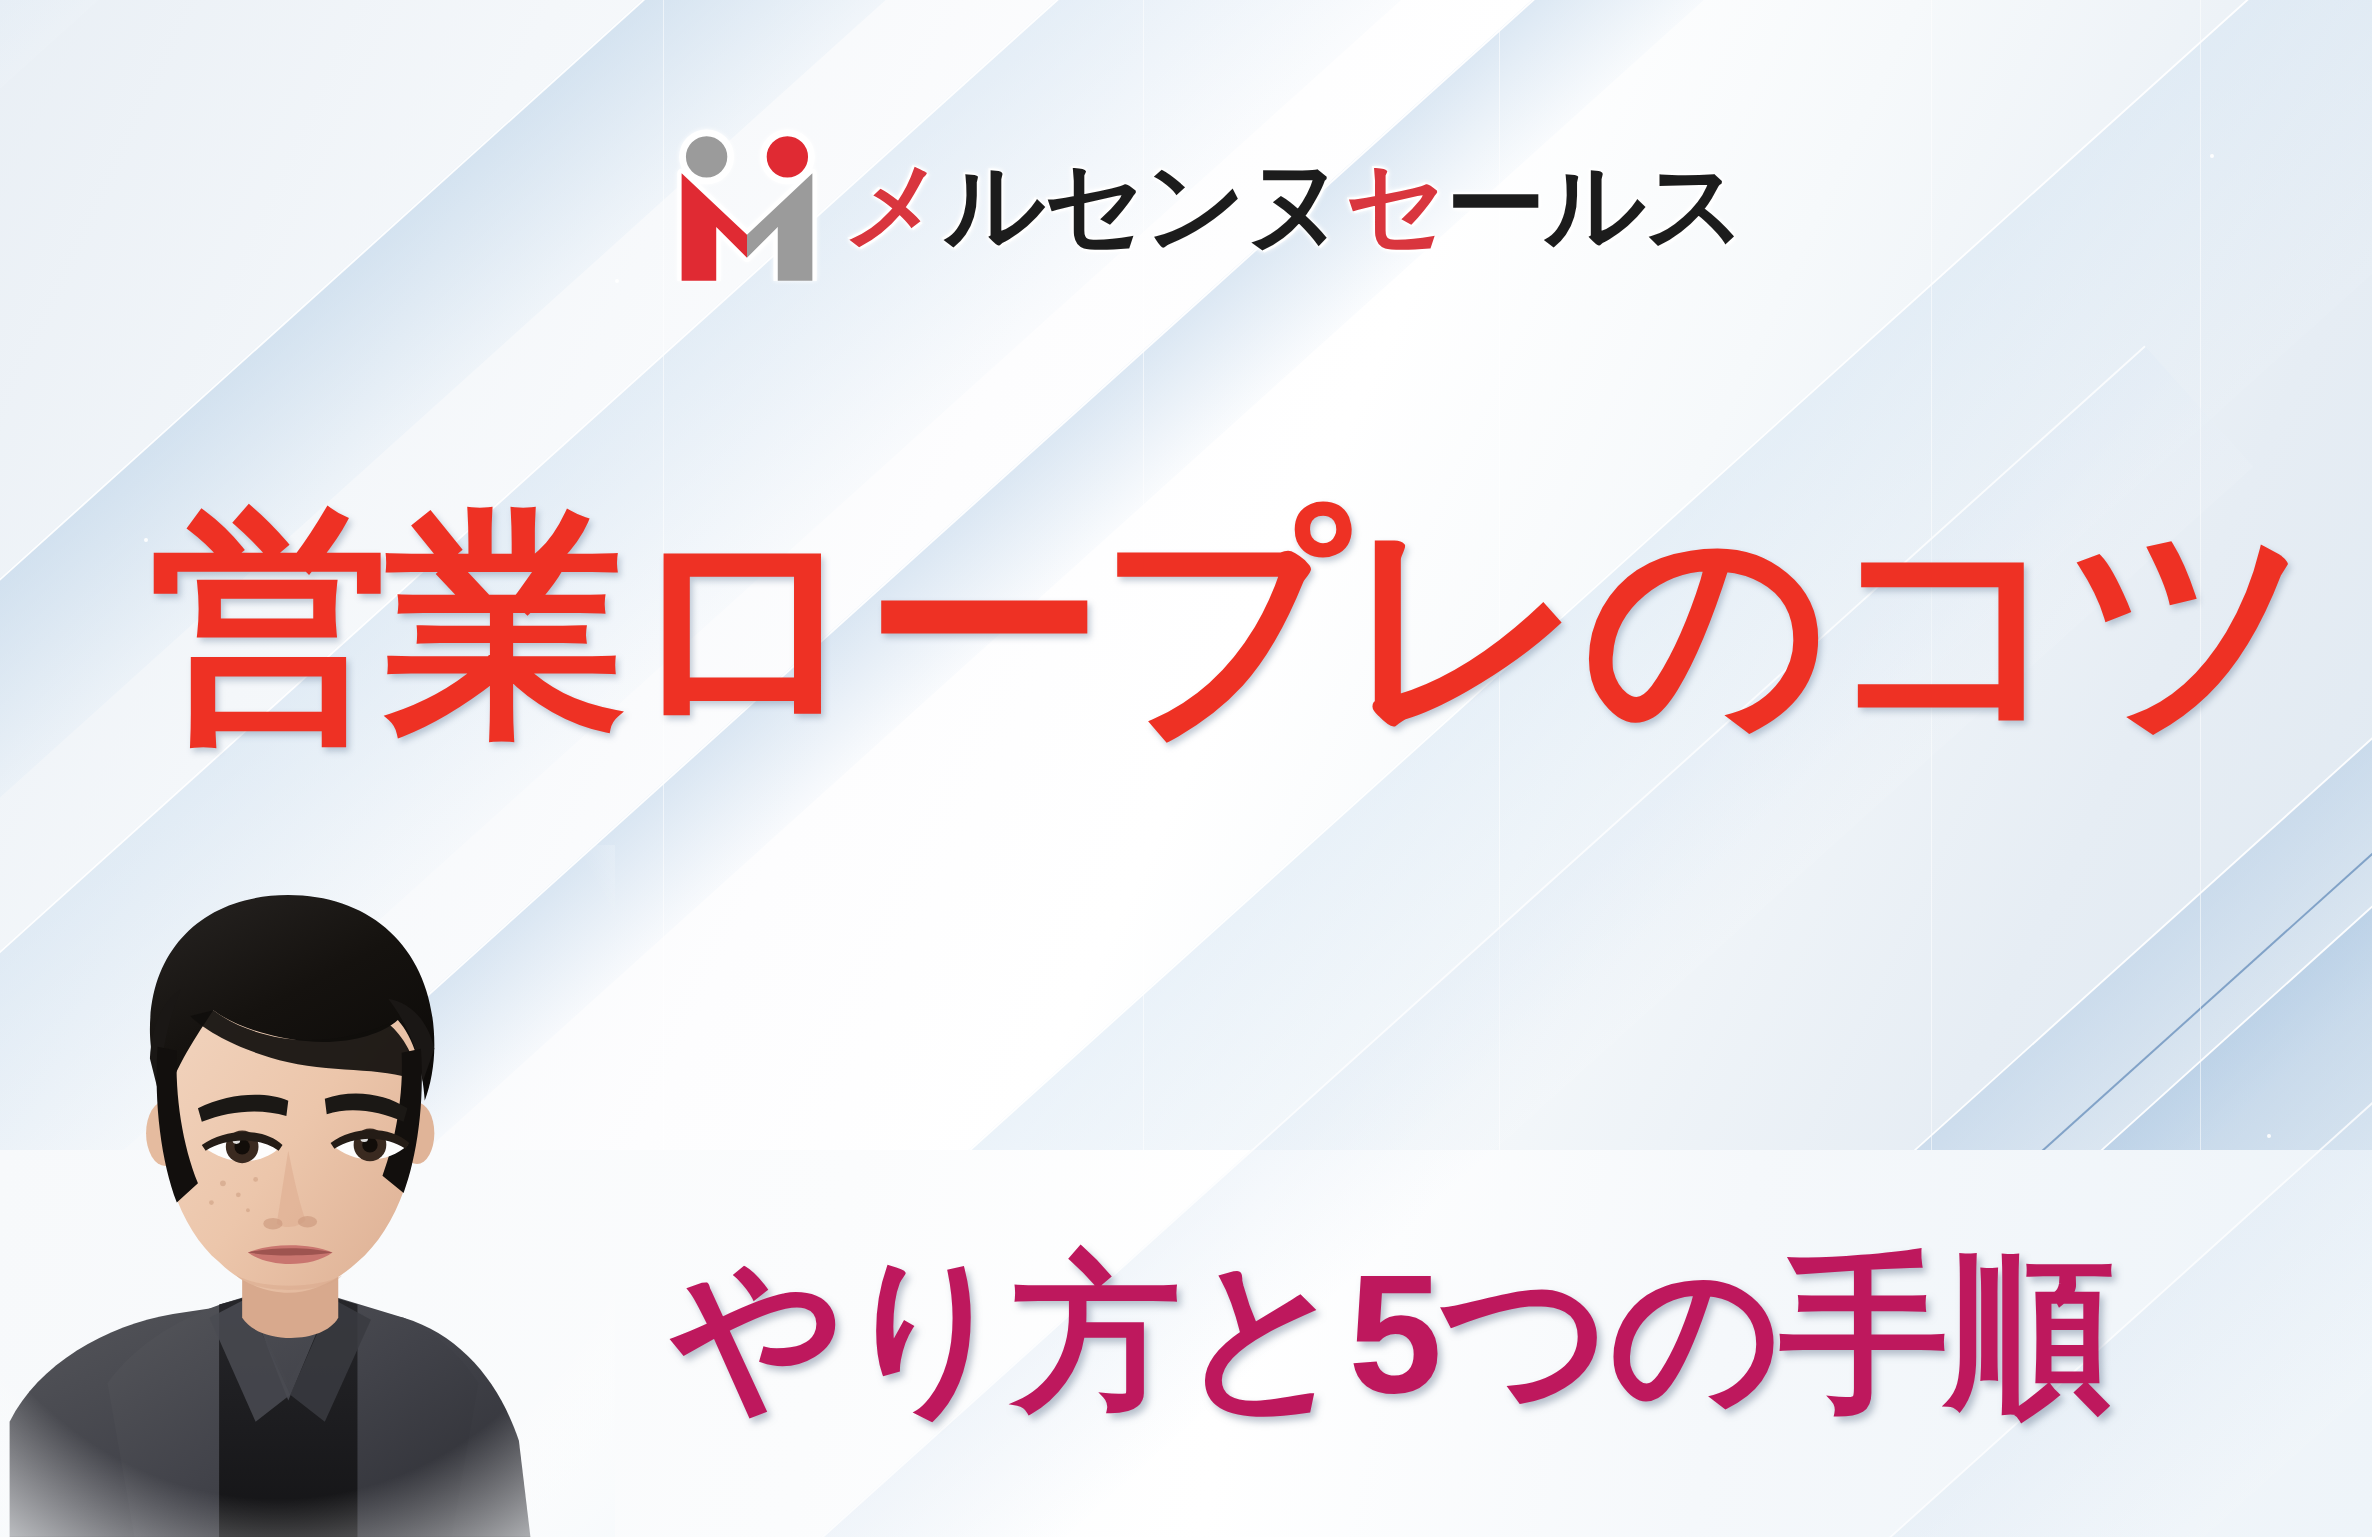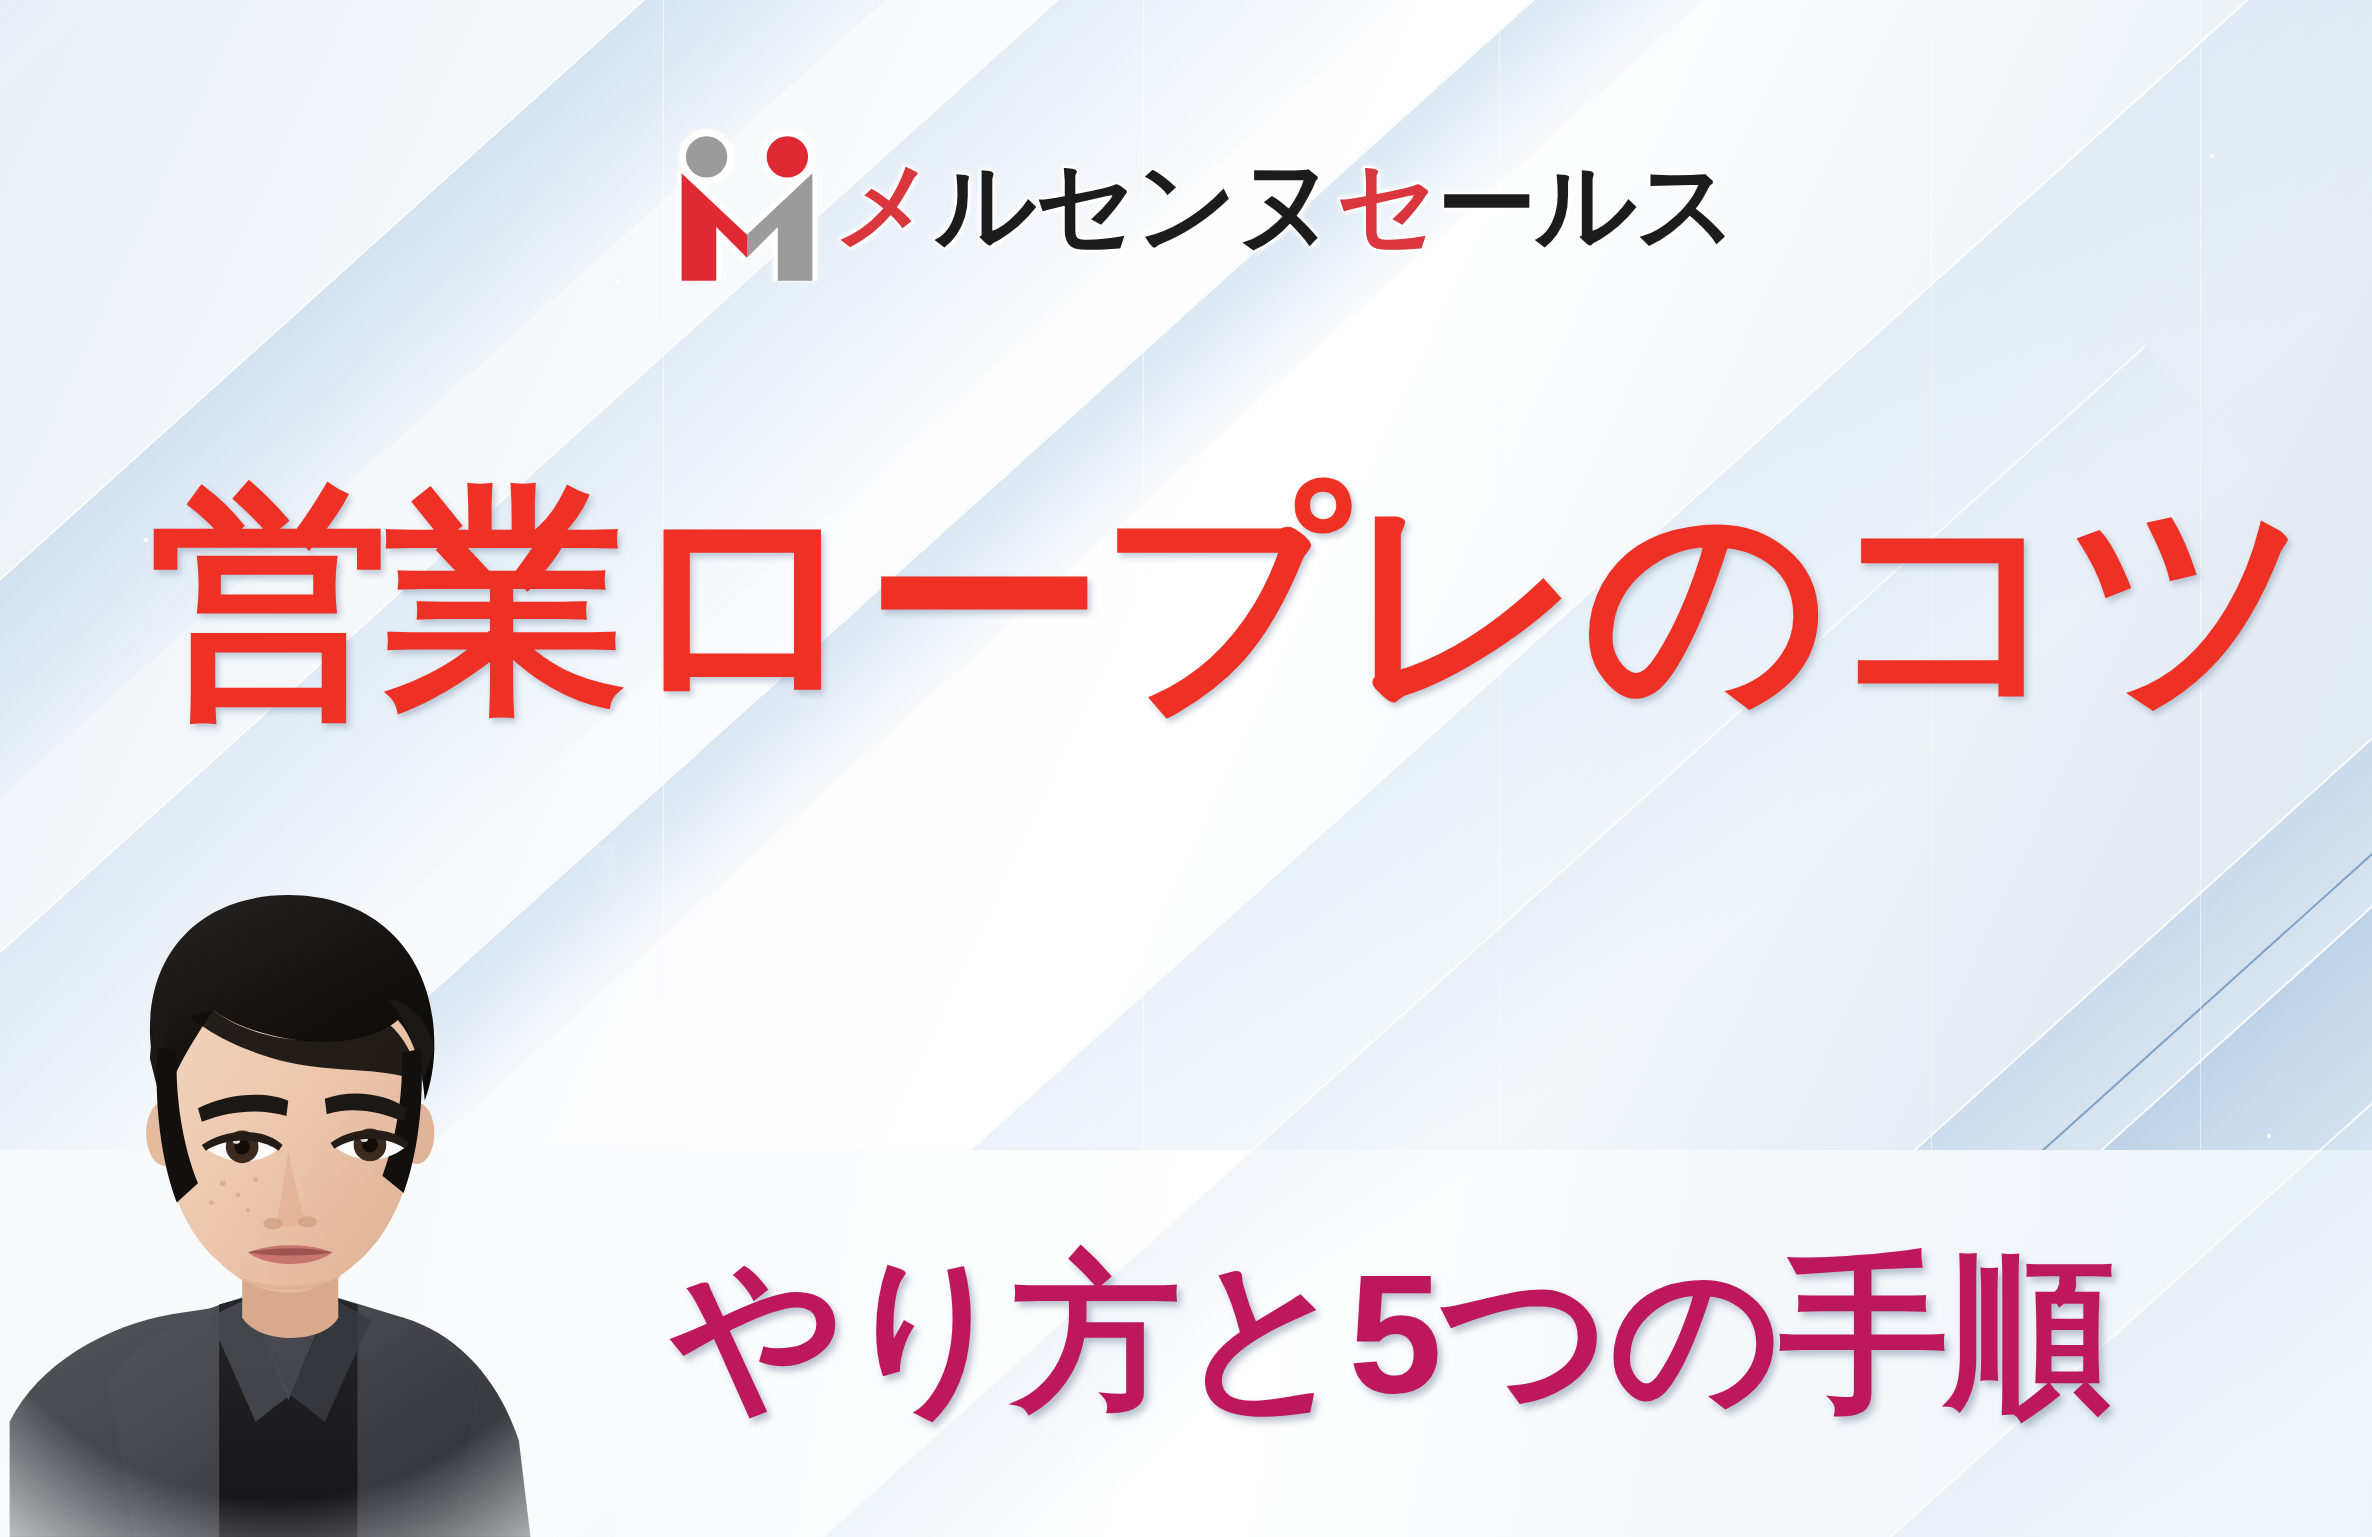--- a/index.html
+++ b/index.html
@@ -57,41 +57,41 @@
 
   .speck{position:absolute;width:3.8px;height:3.8px;border-radius:50%;background:rgba(255,255,255,.9);}
 
   
   .vseam{position:absolute;top:0;bottom:0;width:1px;background:rgba(255,255,255,.55);}
 
   
   #logo{
     position:absolute;
     left:672px; top:127px;
-    display:flex; align-items:center; gap:12px;
+    display:flex; align-items:center; gap:21px;
     filter:drop-shadow(0 0 2.9px rgba(255,255,255,.95));
   }
   #logo .mark{width:150px;height:154px;display:block;}
   #logo .wordmark{
     font-size:100px;
     font-weight:700;
     letter-spacing:-1.9px;
     line-height:1;
     white-space:nowrap;
     color:#1c1c1c;
     text-shadow:
       0 0 3.8px #fff, 0 0 3.8px #fff, 1.9px 1.9px 0 rgba(255,255,255,.9),
       -1.9px -1.9px 0 rgba(255,255,255,.9);
   }
   #logo .wordmark .r{color:#d9363e;}
 
   
   #headline{
     position:absolute;
-    left:149px; top:480px;
+    left:149px; top:504px;
     width:2114px;
     font-size:242px;
     font-weight:900;
     line-height:1.0;
     letter-spacing:-5.8px;
     color:#ee3124;
     white-space:nowrap;
     text-shadow:2.9px 3.8px 6.7px rgba(120,140,165,.45);
   }
 

